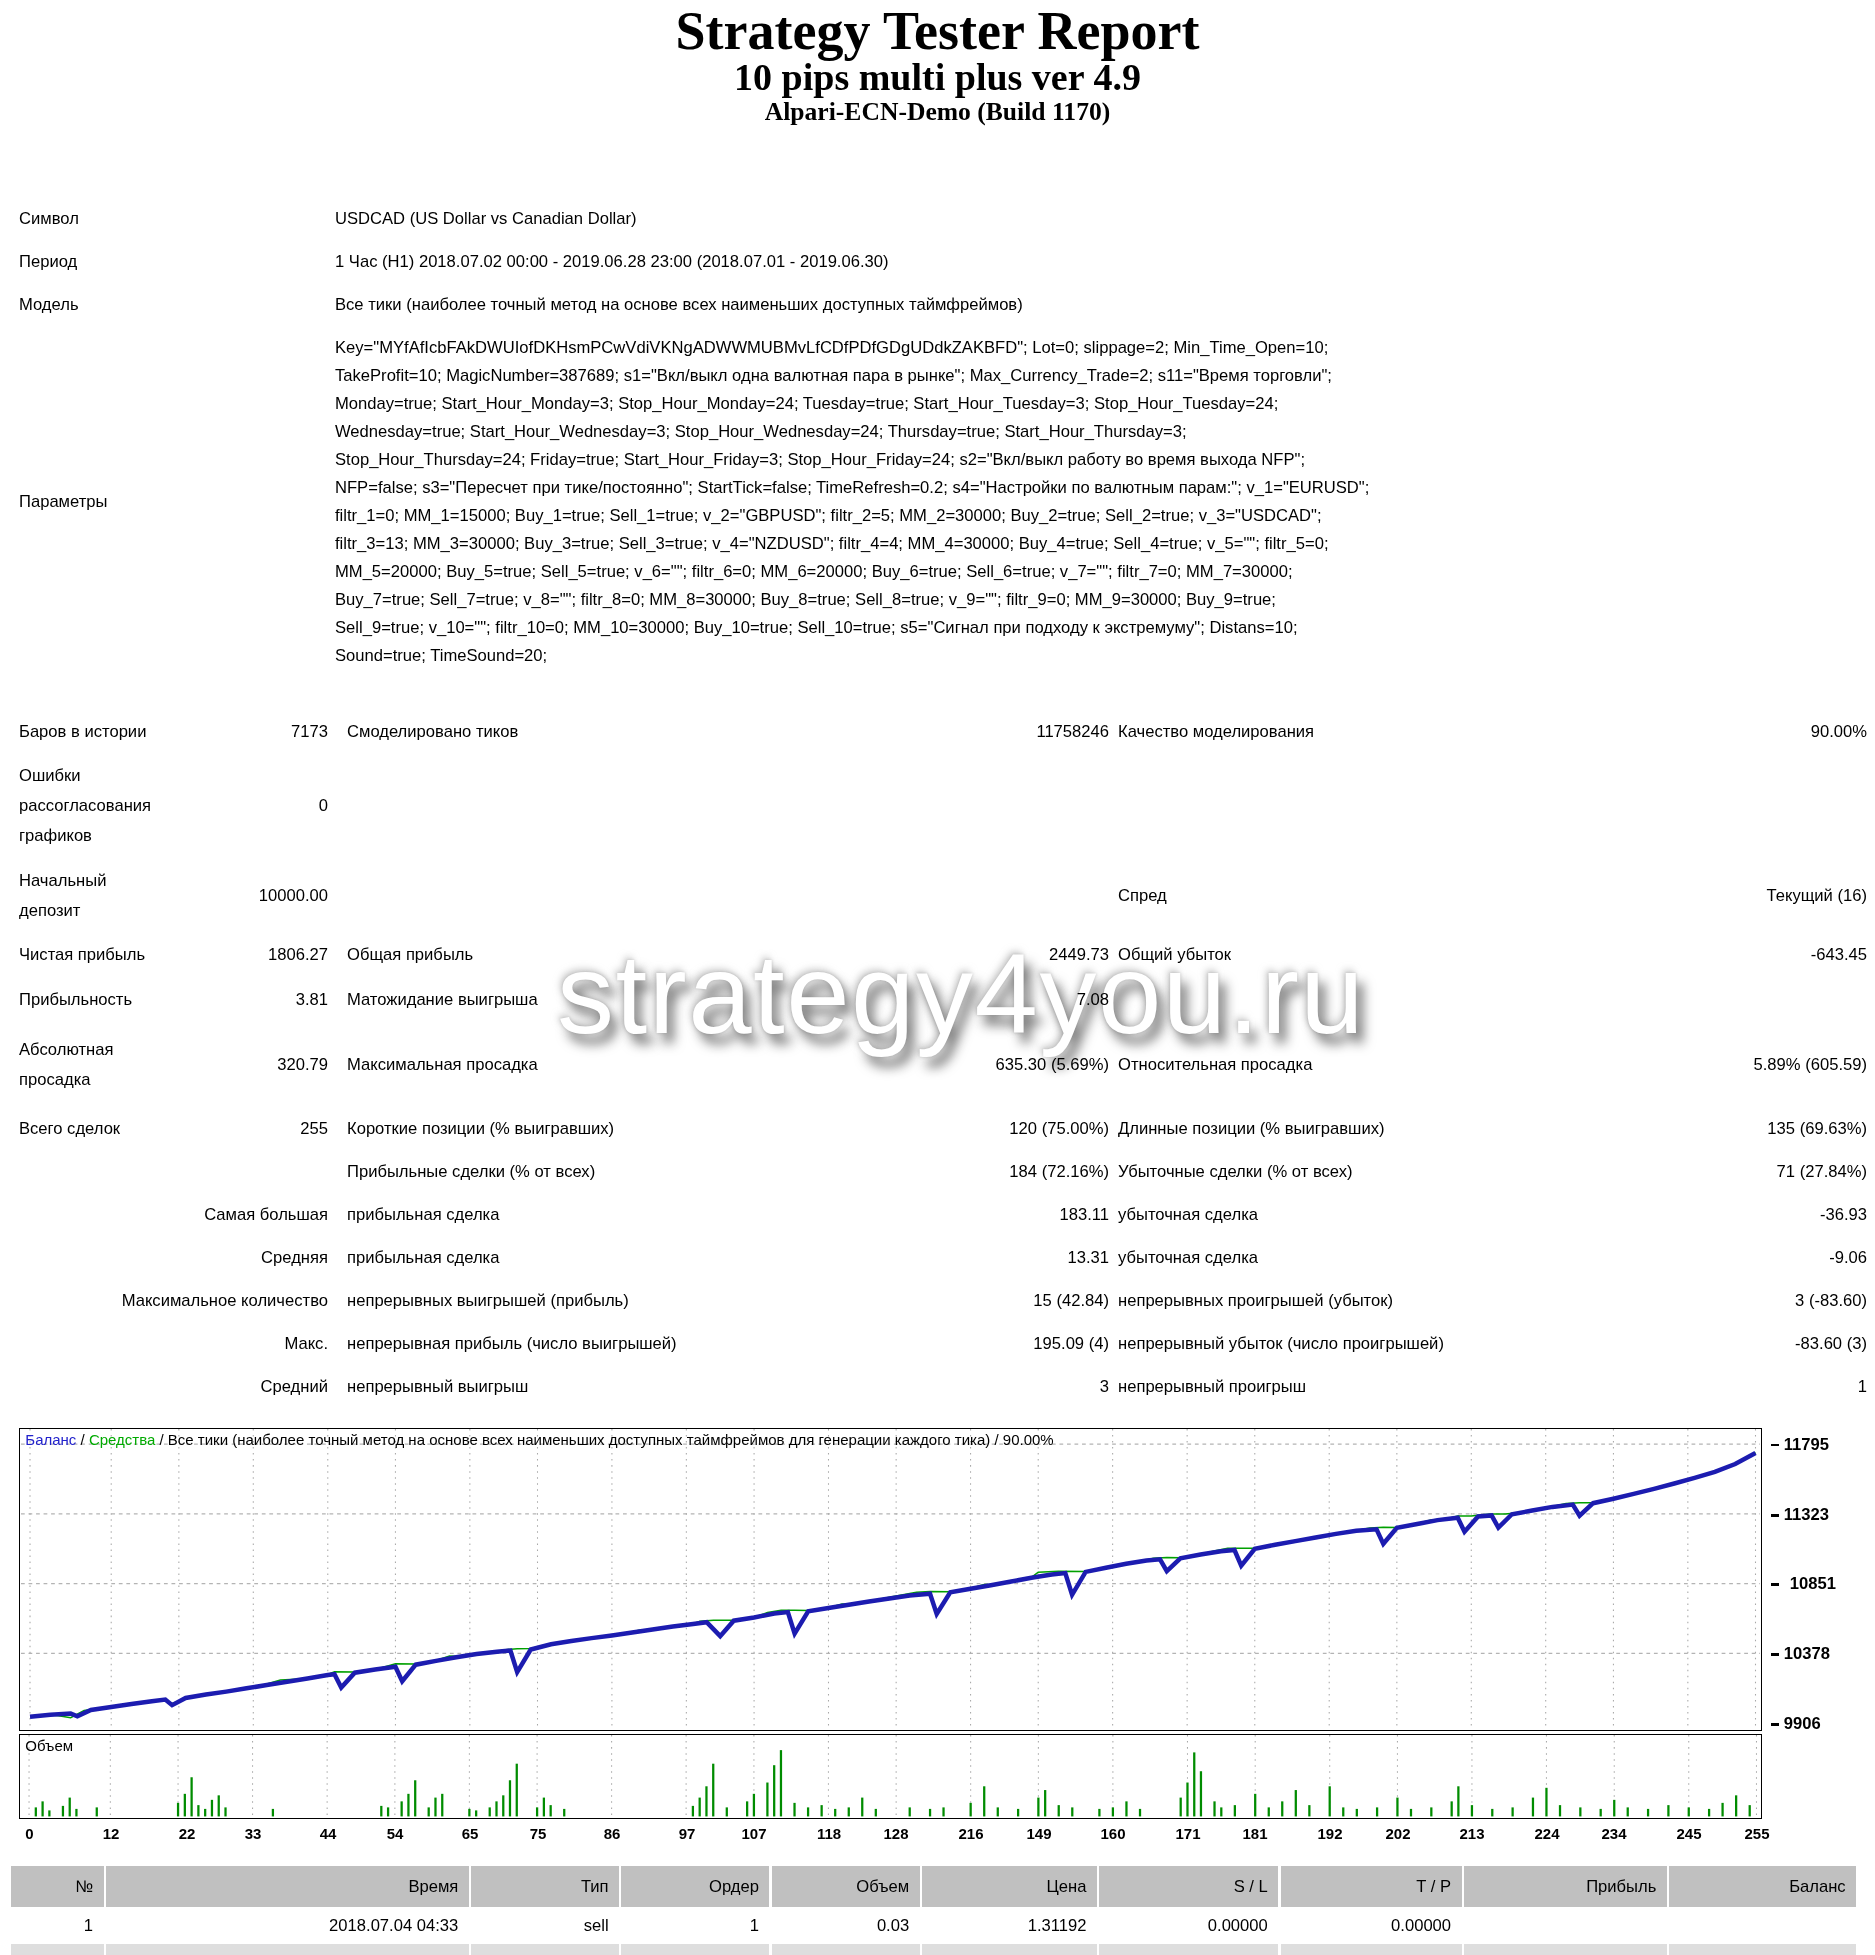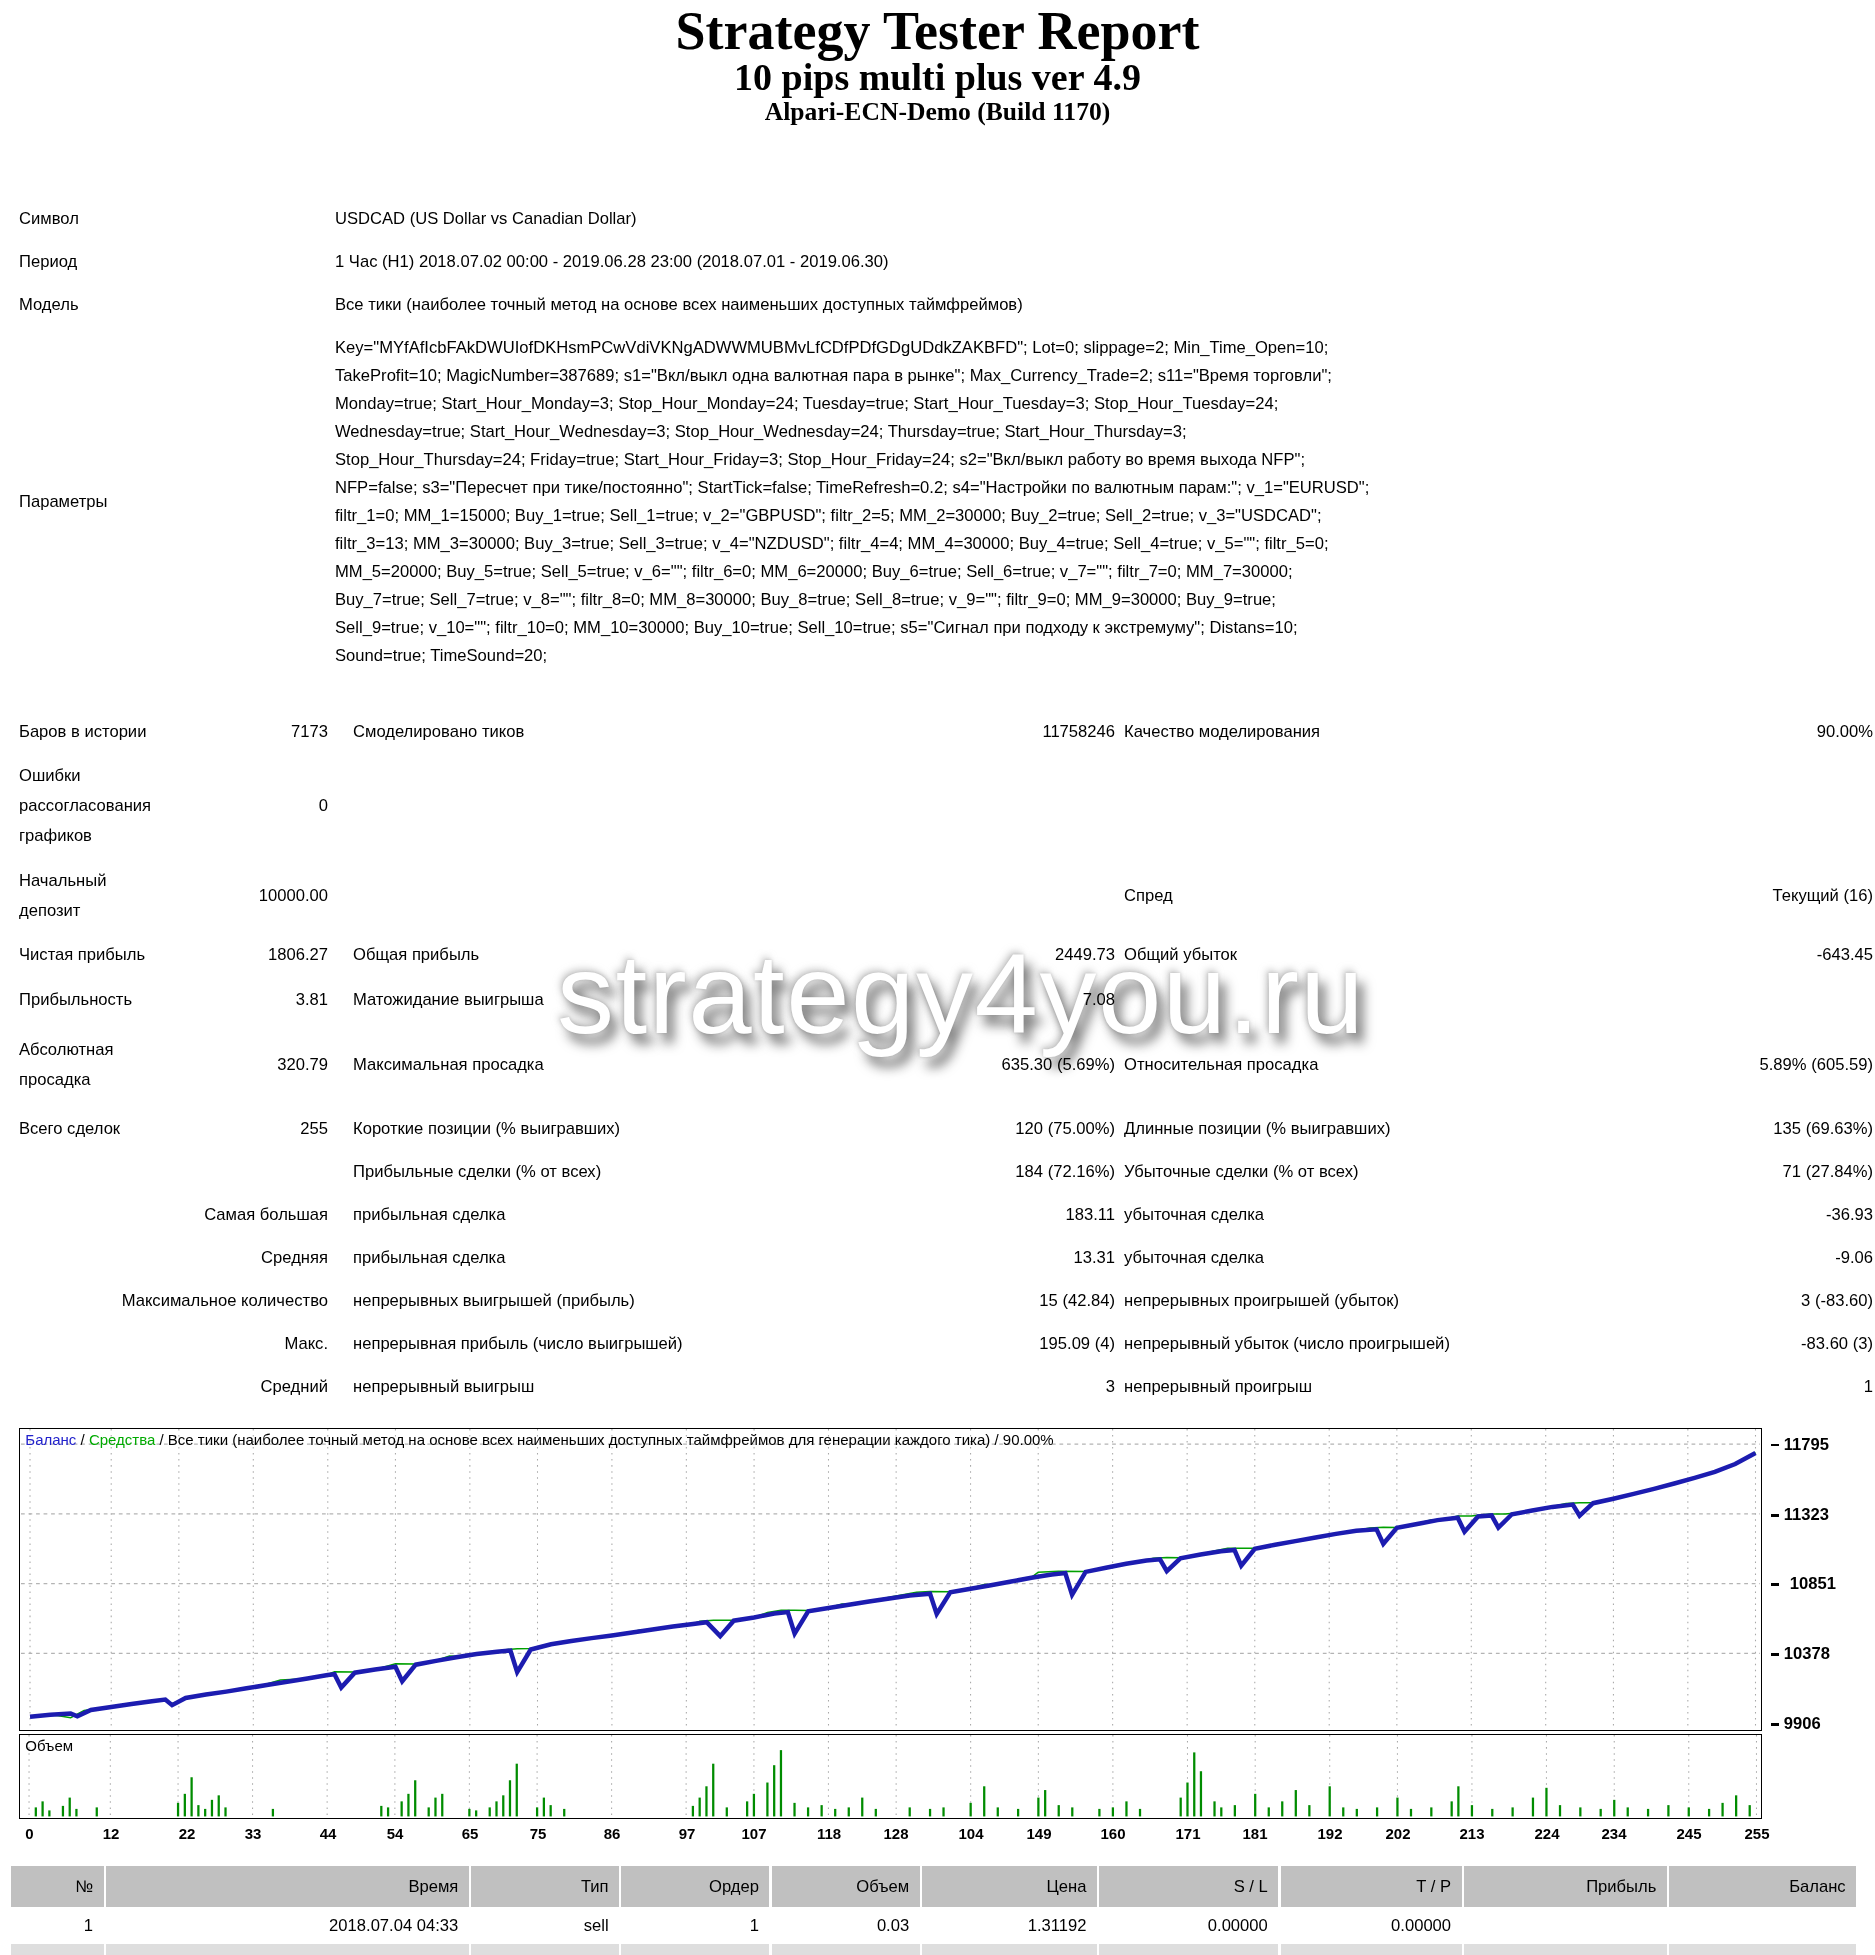--- a/index.html
+++ b/index.html
@@ -14,21 +14,21 @@
   
   .info{margin-top:71px;padding-left:19px;width:1857px;}
   .info-row{display:grid;grid-template-columns:316px 1fr;min-height:43px;align-items:center;}
   .info-row.params{align-items:center;margin-top:7.5px;}
   .params-lines div{line-height:28px;}
   
   .stats{margin-top:40px;padding-left:19px;width:1857px;}
   .stats-row{display:flex;align-items:center;}
   .stats-row .c1{width:309px;display:flex;justify-content:space-between;align-items:center;}
   .stats-row .c1.right-only{justify-content:flex-end;}
-  .stats-row .c2{width:762px;margin-left:25px;display:flex;justify-content:space-between;align-items:flex-end;}
+  .stats-row .c2{width:762px;margin-left:19px;display:flex;justify-content:space-between;align-items:flex-end;}
   .stats-row .c3{width:749px;margin-left:9px;display:flex;justify-content:space-between;align-items:center;}
   .stats-row:nth-child(1){height:43px;}
   .stats-row:nth-child(2){height:105px;}
   .stats-row:nth-child(3){height:75px;}
   .stats-row:nth-child(4){height:43px;}
   .stats-row:nth-child(5){height:47px;}
   .stats-row:nth-child(6){height:84px;}
   .stats-row:nth-child(n+7){height:43px;}
   .stats-row:nth-child(2) .c1 .lbl{max-width:162px;line-height:30px;}
   .stats-row:nth-child(3) .c1 .lbl{max-width:113px;line-height:30px;}
@@ -491,21 +491,21 @@
         <div style="left: 234px;">33</div>
         <div style="left: 309px;">44</div>
         <div style="left: 376px;">54</div>
         <div style="left: 451px;">65</div>
         <div style="left: 519px;">75</div>
         <div style="left: 593px;">86</div>
         <div style="left: 668px;">97</div>
         <div style="left: 735px;">107</div>
         <div style="left: 810px;">118</div>
         <div style="left: 877px;">128</div>
-        <div style="left: 952px;">104</div>
+        <div style="left: 952px;">216</div>
         <div style="left: 1020px;">149</div>
         <div style="left: 1094px;">160</div>
         <div style="left: 1169px;">171</div>
         <div style="left: 1236px;">181</div>
         <div style="left: 1311px;">192</div>
         <div style="left: 1379px;">202</div>
         <div style="left: 1453px;">213</div>
         <div style="left: 1528px;">224</div>
         <div style="left: 1595px;">234</div>
         <div style="left: 1670px;">245</div>

